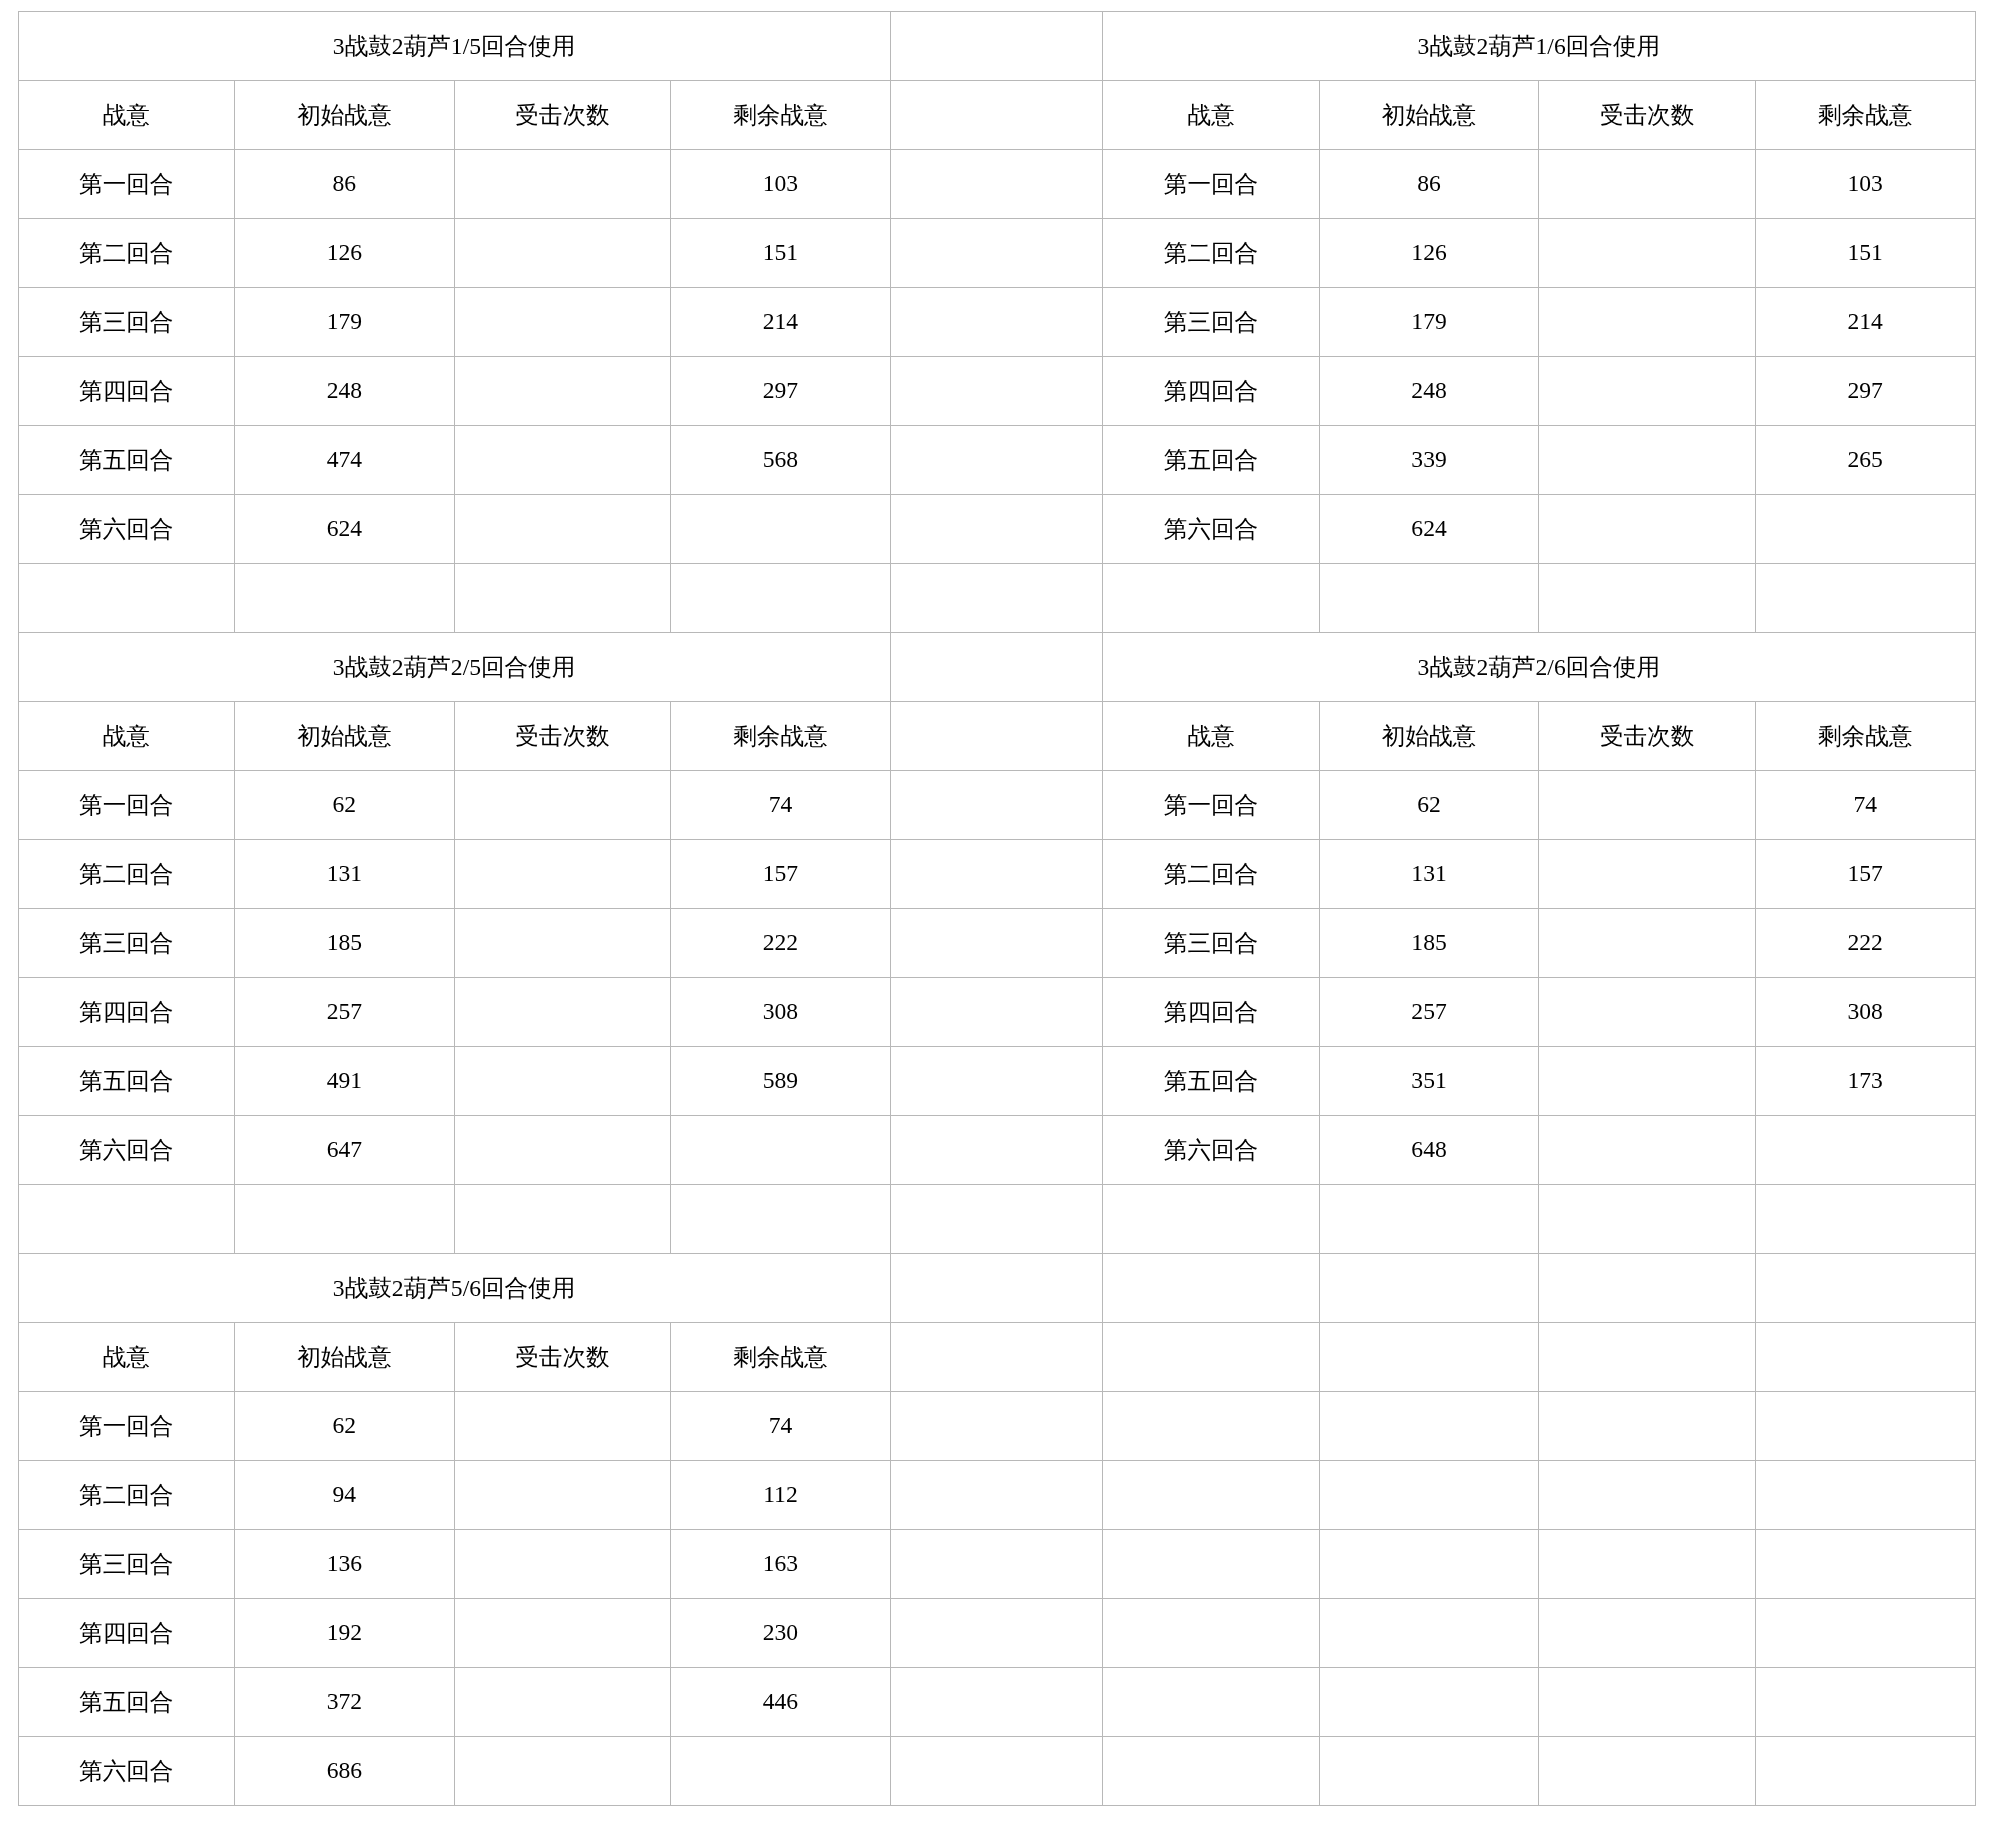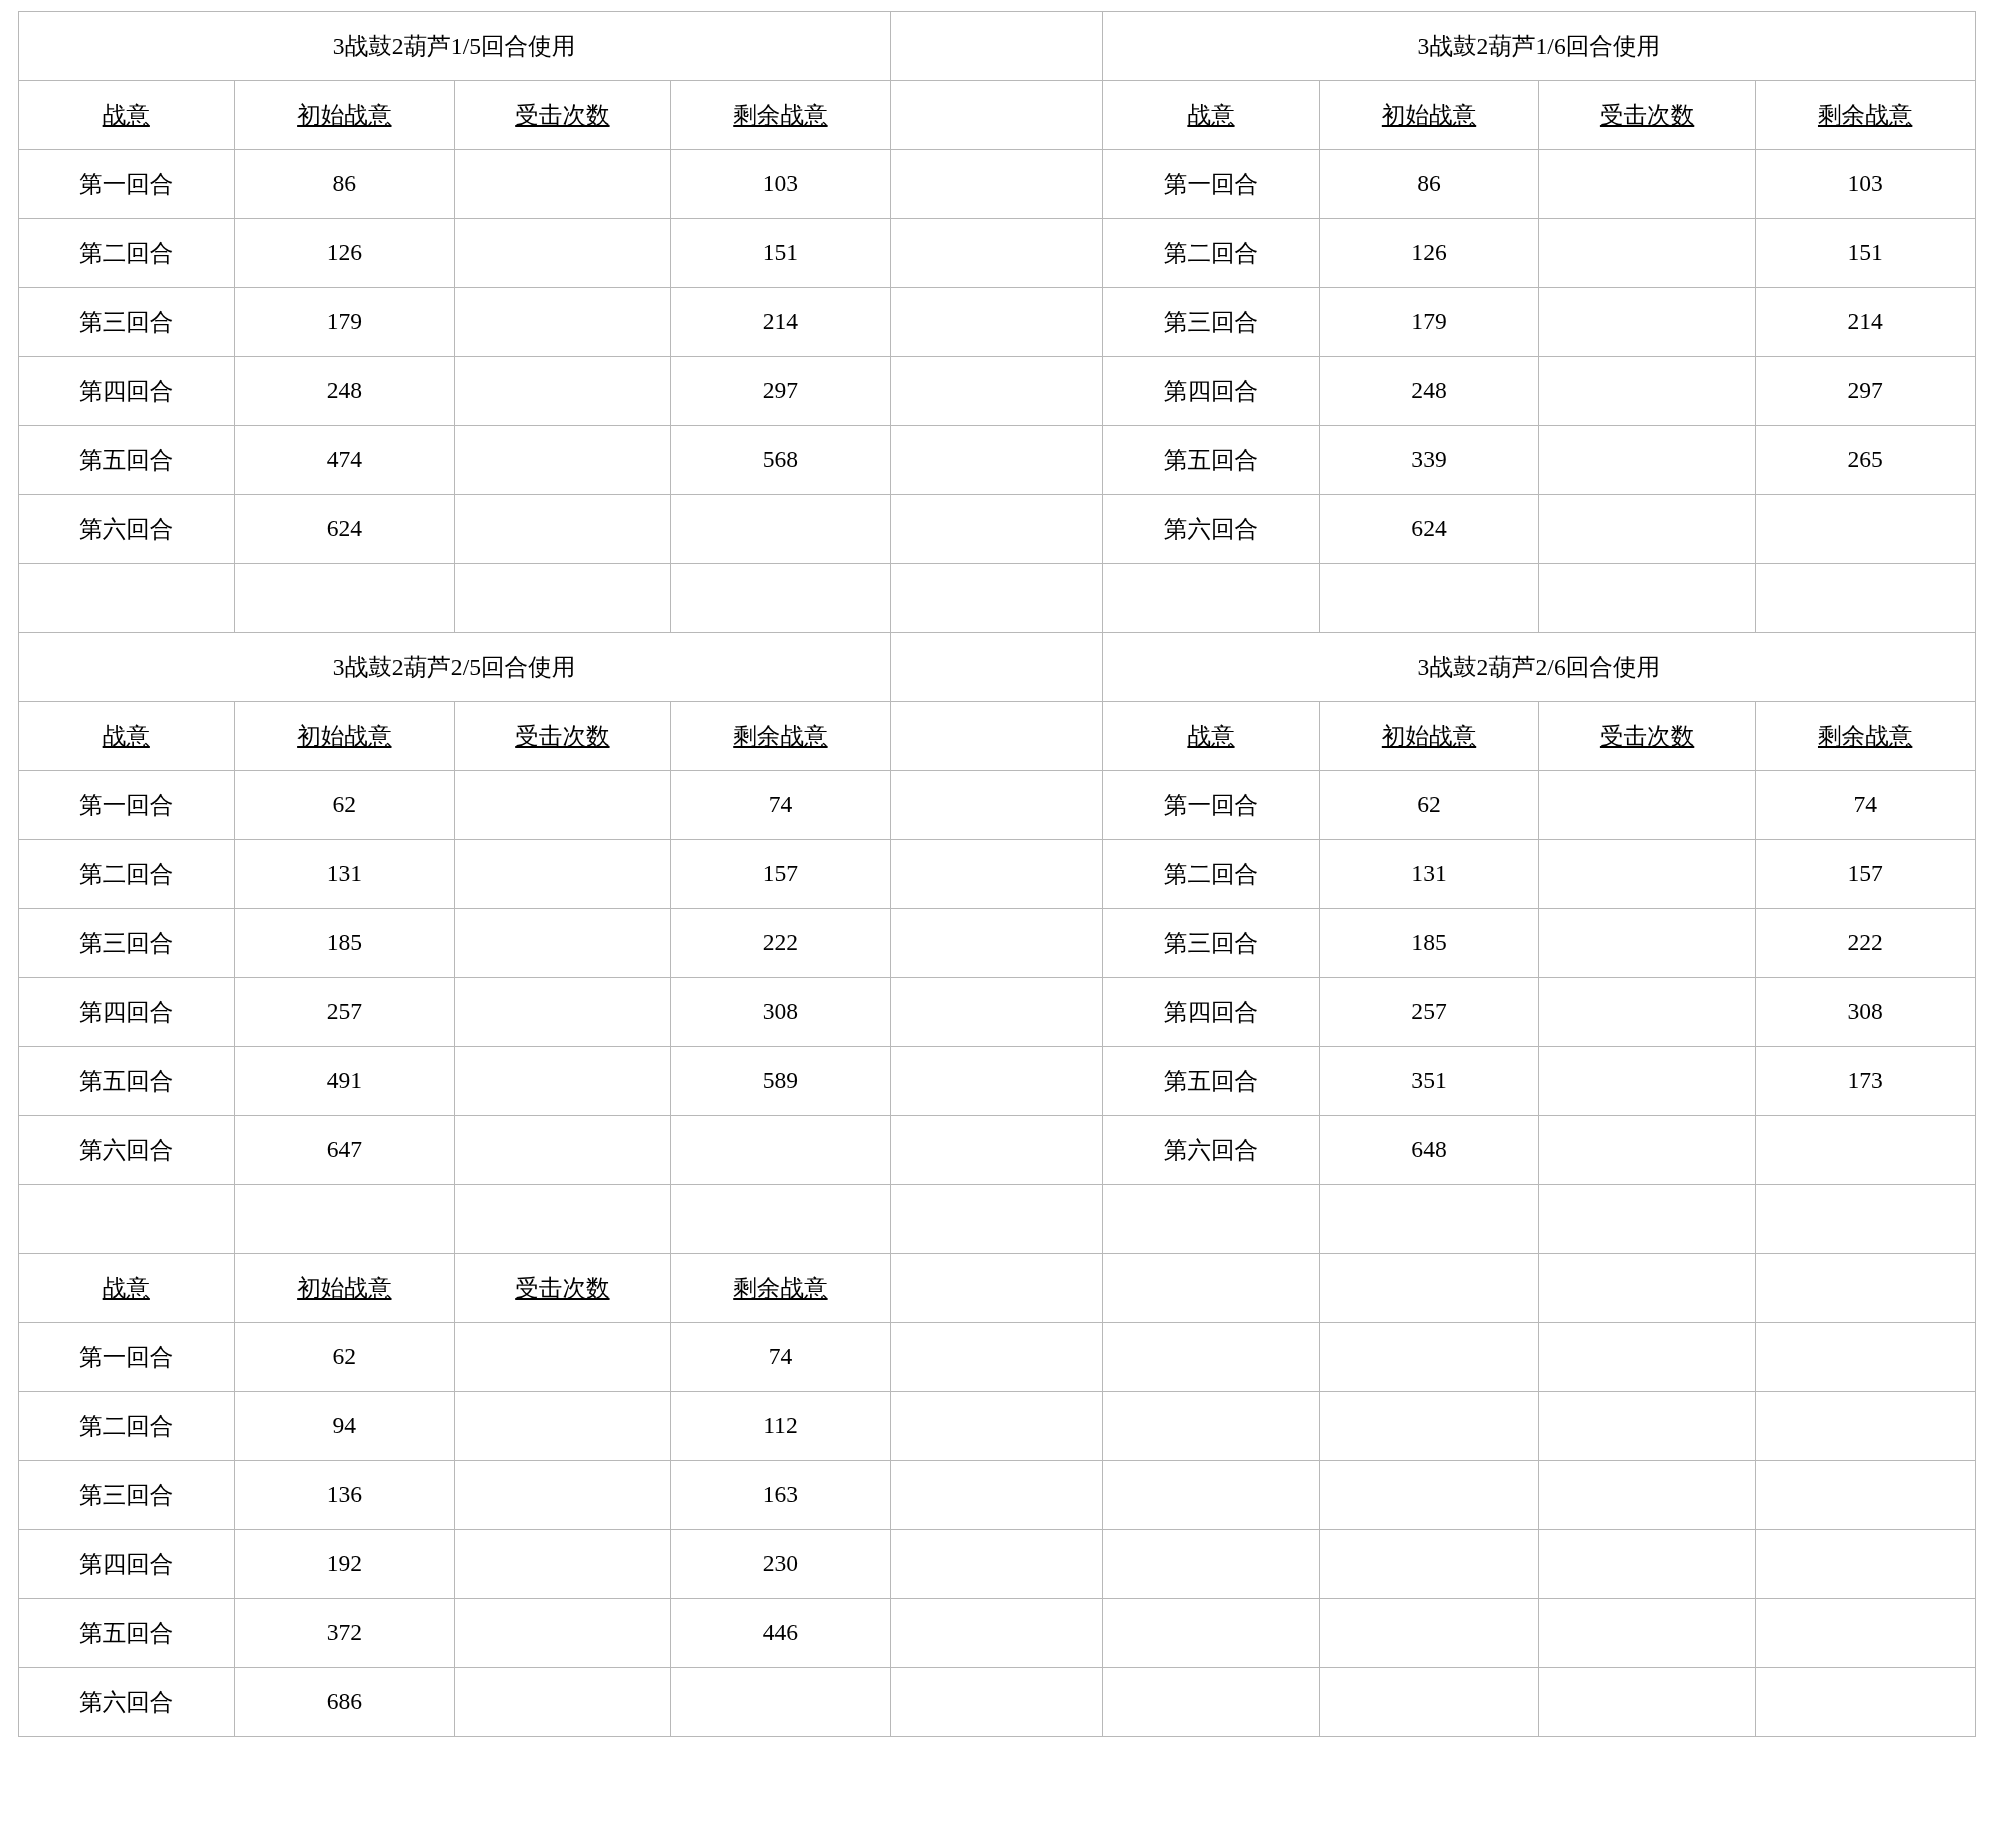--- a/index.html
+++ b/index.html
@@ -37,21 +37,20 @@
   col.c-init  { width: 217px; }
   col.c-hits  { width: 214px; }
   col.c-rem   { width: 217px; }
   col.c-gap   { width: 210px; }
 
   td.title {
     font-size: 24.5px;
   }
   td.header {
     font-size: 24.5px;
-    text-decoration: underline;
   }
   td.blank { }
   td.nobox {
     border: none;
   }
   tr.empty td { height: 68px; }
 </style>
 </head>
 <body>
 
@@ -252,20 +251,28 @@
         <td class="blank"></td>
         <td class="blank"></td>
         <td class="nobox"></td>
         <td class="blank"></td>
         <td class="blank"></td>
         <td class="blank"></td>
         <td class="blank"></td>
       </tr>
 
       <tr>
+        <td class="title" colspan="4">3战鼓2葫芦5/6回合使用</td>
+        <td class="nobox"></td>
+        <td class="blank"></td>
+        <td class="blank"></td>
+        <td class="blank"></td>
+        <td class="blank"></td>
+      </tr>
+      <tr>
         <td class="header">战意</td>
         <td class="header">初始战意</td>
         <td class="header">受击次数</td>
         <td class="header">剩余战意</td>
         <td class="nobox"></td>
         <td class="blank"></td>
         <td class="blank"></td>
         <td class="blank"></td>
         <td class="blank"></td>
       </tr>

